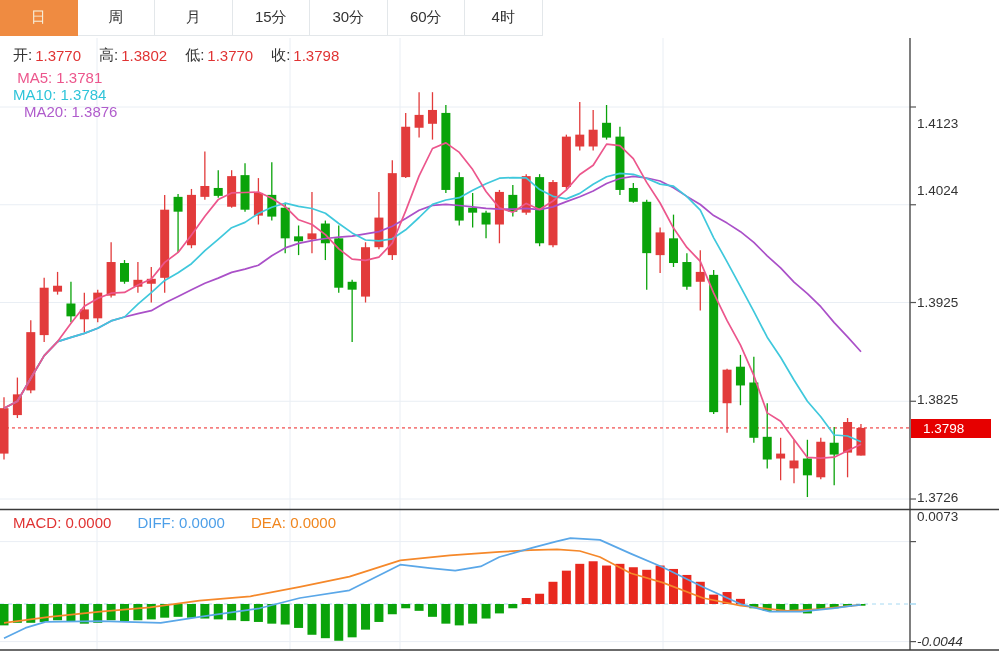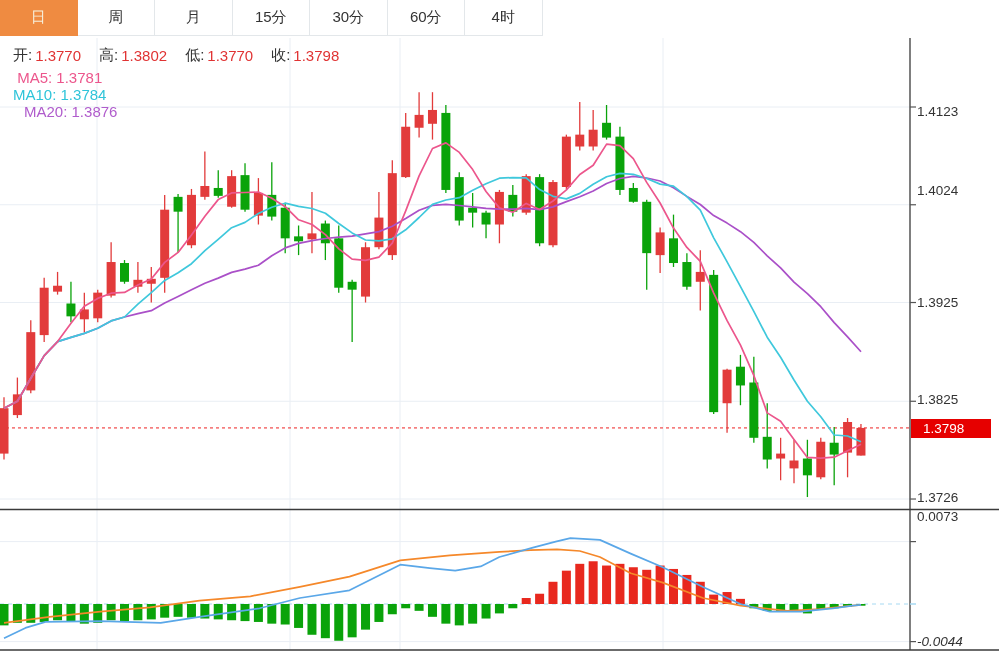--- a/index.html
+++ b/index.html
@@ -289,22 +289,27 @@
         <span class="val-red">1.3798</span>
       </span>
   </div>
 
   <div class="row" style="top:69px;flex-direction:column;">
     <span class="ma5"><span>MA5:</span> <span>1.3781</span></span>
     <span class="ma10"><span>MA10:</span> <span>1.3784</span></span>
     <span class="ma20"><span>MA20:</span> <span>1.3876</span></span>
   </div>
 
-
-  <div class="ax" style="top:104px;">1.4123</div>
+  <div class="row" style="top:514px;">
+    <span class="macd-v"><span>MACD:</span> <span>0.0000</span></span>
+    <span class="diff-v"><span>DIFF:</span> <span>0.0000</span></span>
+    <span class="dea-v"><span>DEA:</span> <span>0.0000</span></span>
+  </div>
+
+  <div class="ax" style="top:116px;">1.4123</div>
   <div class="ax" style="top:183px;">1.4024</div>
   <div class="ax" style="top:295px;">1.3925</div>
   <div class="ax" style="top:392px;">1.3825</div>
   <div class="ax" style="top:490px;">1.3726</div>
 
   <div class="price-tag">1.3798</div>
 
   <div class="ax" style="top:509px;">0.0073</div>
   <div class="ax" style="top:634px;font-style:italic;">-0.0044</div>
 

